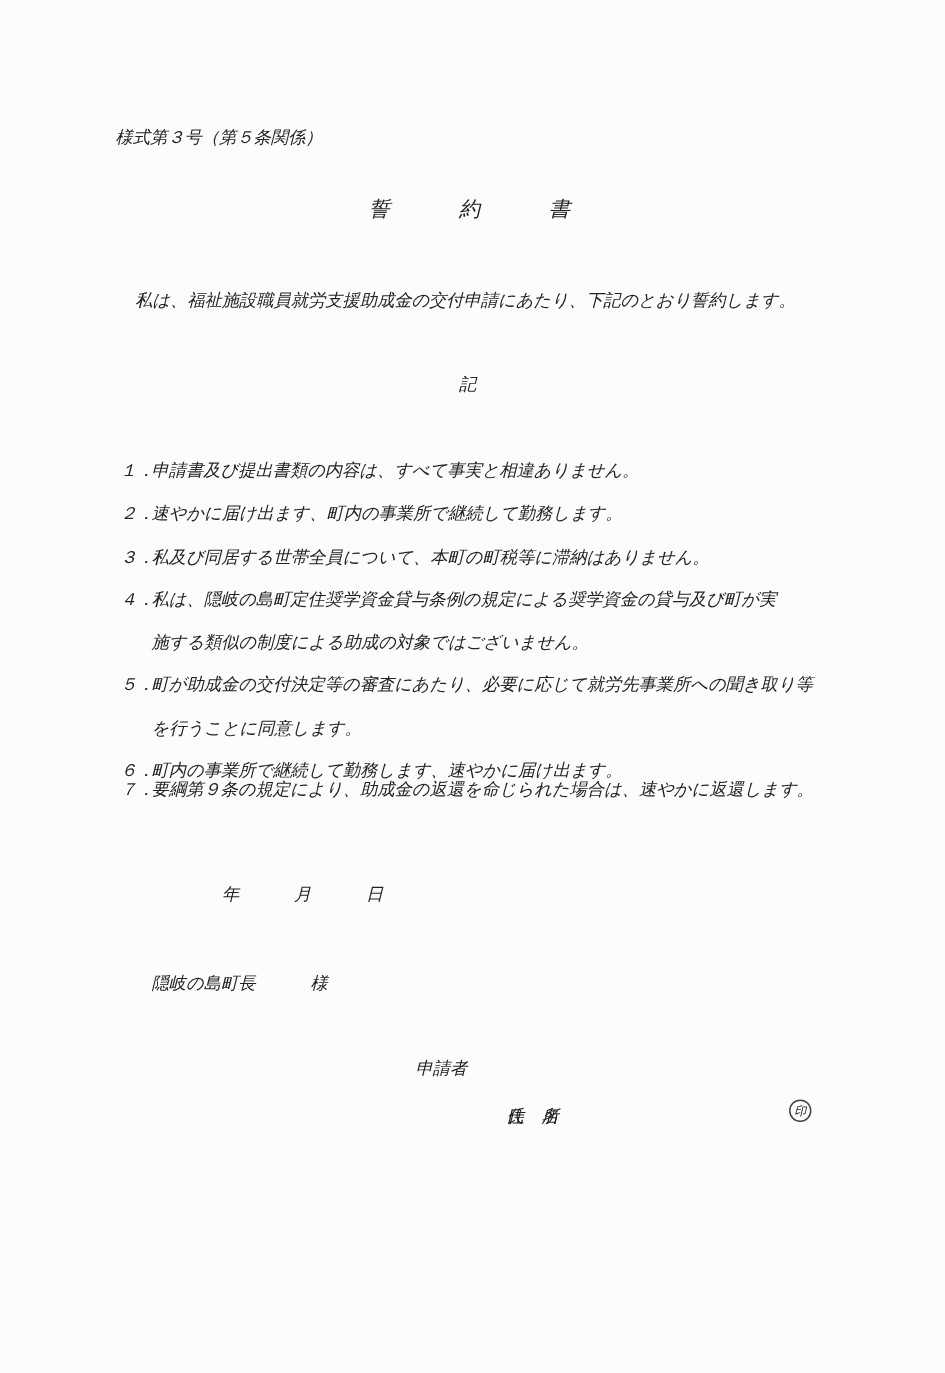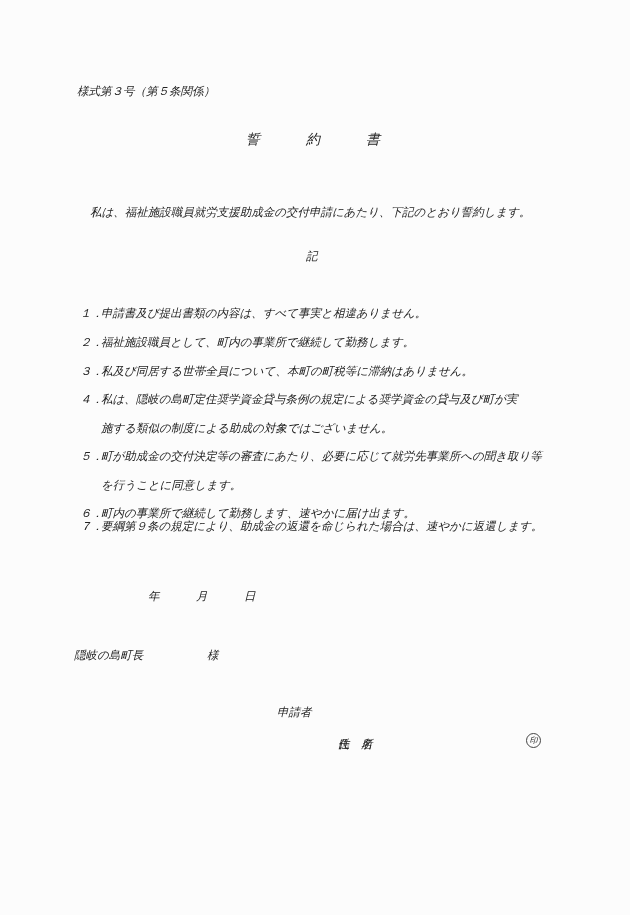--- a/index.html
+++ b/index.html
@@ -7,30 +7,30 @@
       width: 630px; height: 915px; background: #fcfcfc; position: relative; overflow: hidden;
       font-family: "DejaVu Serif", "Liberation Serif", serif; color: #222; font-size: 11.5px;
     }
     .abs { position: absolute; white-space: nowrap; font-style: italic; }
     .form-no { left: 77px; top: 84px; }
     .title { top: 131px; left: 246px; font-size: 14px; }
     .title span { display: inline-block; }
     .title .c1 { position: absolute; left: 0; }
     .title .c2 { position: absolute; left: 60px; }
     .title .c3 { position: absolute; left: 120px; }
-    .intro { left: 90px; top: 193px; margin-top: 12px; }
+    .intro { left: 90px; top: 193px; }
     .ki { left: 306px; top: 249px; }
     .item { left: 80px; }
     .item .num { display: inline-block; width: 21px; }
     .cont { left: 101px; text-align: center; }
     .date { top: 589px; }
     .date .y { position: absolute; left: 148px; }
     .date .m { position: absolute; left: 196px; }
     .date .d { position: absolute; left: 244px; }
-    .addressee { left: 74px; top: 648px; }
+    .addressee { left: 101px; top: 648px; }
     .sama { left: 207px; top: 648px; }
     .applicant { left: 277px; top: 705px; }
     .addr-label { left: 338px; top: 705px; word-spacing: 0; margin-top: 32px; }
     .name-label { left: 338px; top: 737px; text-align: right; }
     .seal {
       left: 526px; top: 733px; width: 13px; height: 13px; border: 1px solid #444; border-radius: 50%;
       font-size: 8px; line-height: 13px; text-align: center;
     }
   </style>
 </head>
@@ -42,21 +42,21 @@
   <span class="c1">誓</span>
   <span class="c2">約</span>
   <span class="c3">書</span>
 </div>
 
 <div class="abs intro">私は、福祉施設職員就労支援助成金の交付申請にあたり、下記のとおり誓約します。</div>
 
 <div class="abs ki">記</div>
 
 <div class="abs item" style="top:306px"><span class="num">１．</span><span>申請書及び提出書類の内容は、すべて事実と相違ありません。</span></div>
-<div class="abs item" style="top:335px"><span class="num">２．</span><span>福祉施設職員として、町内の事業所で継続して勤務します。</span></div>
+<div class="abs item" style="top:335px"><span class="num">２．</span><span>速やかに届け出ます、町内の事業所で継続して勤務します。</span></div>
 <div class="abs item" style="top:364px"><span class="num">３．</span><span>私及び同居する世帯全員について、本町の町税等に滞納はありません。</span></div>
 <div class="abs item" style="top:392px"><span class="num">４．</span><span>私は、隠岐の島町定住奨学資金貸与条例の規定による奨学資金の貸与及び町が実</span></div>
 <div class="abs cont" style="top:421px">施する類似の制度による助成の対象ではございません。</div>
 <div class="abs item" style="top:449px"><span class="num">５．</span><span>町が助成金の交付決定等の審査にあたり、必要に応じて就労先事業所への聞き取り等</span></div>
 <div class="abs cont" style="top:478px">を行うことに同意します。</div>
 <div class="abs item" style="top:506px"><span class="num">６．</span><span>町内の事業所で継続して勤務します、速やかに届け出ます。</span></div>
 <div class="abs item" style="top:519px"><span class="num">７．</span><span>要綱第９条の規定により、助成金の返還を命じられた場合は、速やかに返還します。</span></div>
 
 <div class="abs date">
   <span class="y">年</span>

